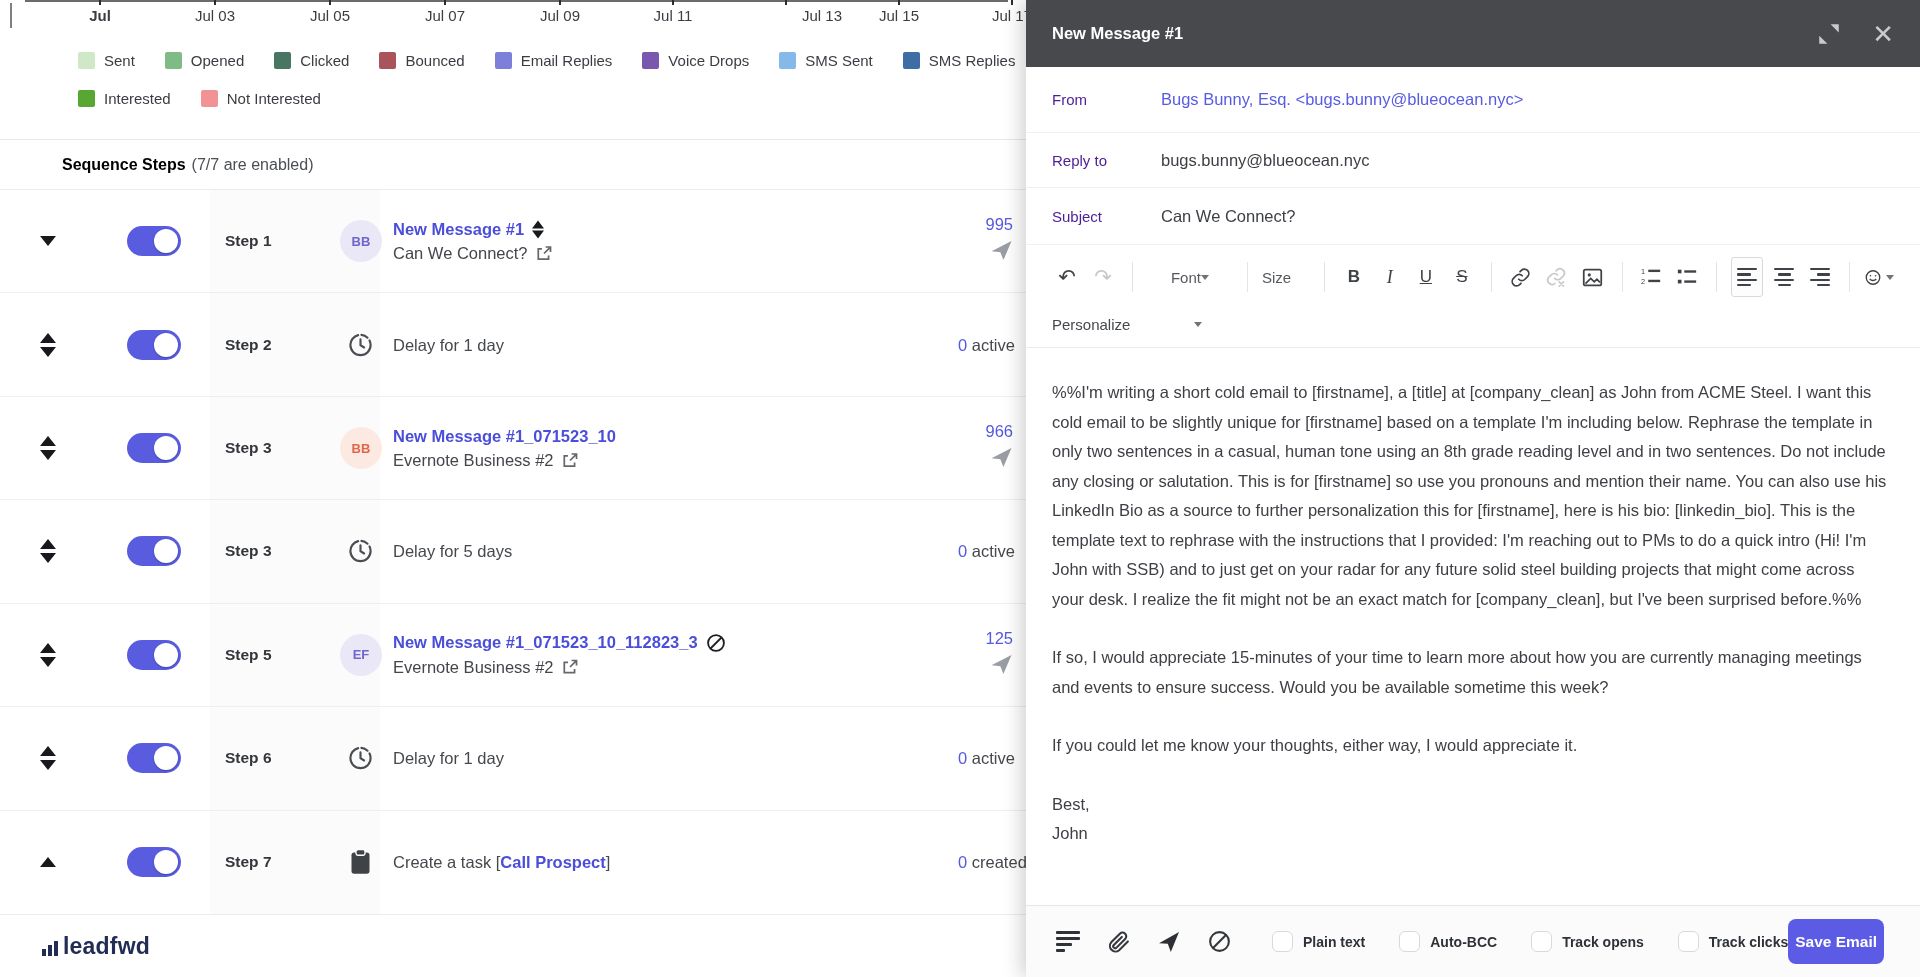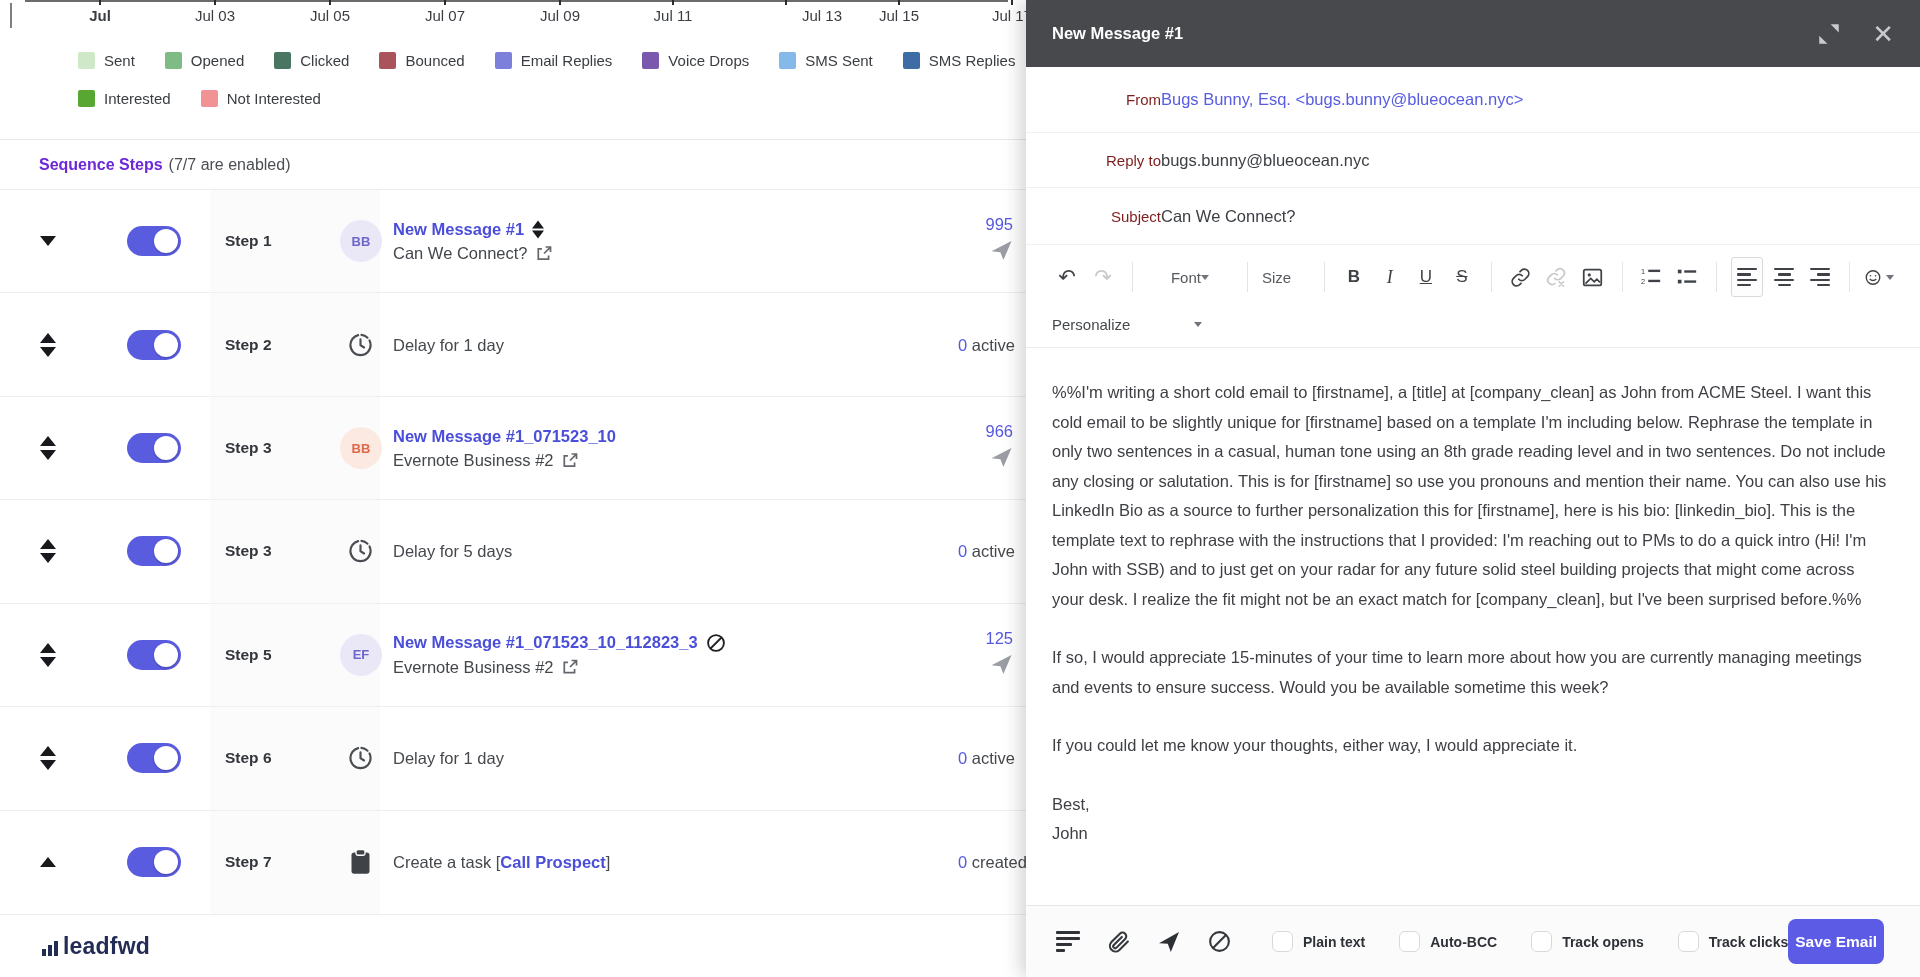--- a/index.html
+++ b/index.html
@@ -19,21 +19,21 @@
 
   .legend { position:absolute; top:30px; left:0; width:1026px; height:110px; border-bottom:1px solid #e7e7e8; }
   .legend-row { position:absolute; left:78px; display:flex; gap:30px; align-items:center; white-space:nowrap; }
   .legend-row.r1 { top:22px; }
   .legend-row.r2 { top:60px; }
   .legend-item { display:flex; align-items:center; gap:9px; font-size:15px; color:#3a3d42; }
   .legend-swatch { width:17px; height:17px; border-radius:2px; flex:0 0 auto; }
 
   .seq-header { position:absolute; top:140px; left:0; width:1026px; height:50px; border-bottom:1px solid #ececec;
     display:flex; align-items:center; padding-left:39px; font-size:16px; color:#4b4e53; }
-  .seq-header b { color:#6d28d9; margin-right:6px; }
+  .seq-header b { color:#000000; margin-right:6px;margin-left:23px; }
 
   .steps { position:absolute; top:190px; left:0; right:0; bottom:63px; }
   .step-row { position:relative; height:14.2857%; border-bottom:1px solid #efefef; background:#fff; }
   .step-row:last-child { border-bottom:none; }
   .step-band { position:absolute; left:210px; top:0; bottom:0; width:170px; background:#fbfbfb; }
 
   .reorder { position:absolute; left:36px; top:50%; transform:translateY(-50%); width:24px;
     display:flex; flex-direction:column; align-items:center; gap:4px; cursor:pointer; }
   .tri-up { width:0; height:0; border-left:8px solid transparent; border-right:8px solid transparent; border-bottom:10px solid #17191c; }
   .tri-down { width:0; height:0; border-left:8px solid transparent; border-right:8px solid transparent; border-top:10px solid #17191c; }
@@ -82,21 +82,21 @@
   .panel { position:absolute; top:0; left:1026px; right:0; bottom:0; background:#fff; z-index:10;
     box-shadow:-5px 0 18px rgba(0,0,0,.18); display:flex; flex-direction:column; }
   .p-header { height:67px; background:#47494c; display:flex; align-items:center; padding:0 26px; flex:0 0 auto; }
   .p-title { color:#fff; font-size:16.5px; font-weight:bold; }
   .p-header-actions { margin-left:auto; display:flex; align-items:center; gap:30px; }
   .icon-btn { cursor:pointer; display:flex; align-items:center; justify-content:center; }
   .close-x { color:#c9cacc; font-size:26px; line-height:1; font-family:"DejaVu Sans", sans-serif; }
 
   .p-field { display:flex; align-items:center; padding-left:26px; border-bottom:1px solid #f0f0f1; flex:0 0 auto; }
   .p-field.f0 { height:66px; } .p-field.f1 { height:55px; } .p-field.f2 { height:57px; }
-  .p-field-label { width:109px; font-size:15px; color:#7f1d1d; flex:0 0 auto;text-align:right; }
+  .p-field-label { width:109px; font-size:15px; color:#4c1d95; flex:0 0 auto; }
   .p-field-value { font-size:16.5px; color:#3c3f44; }
   .p-field-value.link { color:#585ce0; cursor:pointer; }
 
   .toolbar { padding:8px 26px 0 26px; border-bottom:1px solid #ececee; flex:0 0 auto; }
   .tb-row1 { height:48px; display:flex; align-items:center; gap:6px; }
   .tb-sep { width:1px; height:30px; background:#e3e4e6; margin:0 8px; }
   .tb-btn { min-width:30px; height:34px; display:flex; align-items:center; justify-content:center;
     cursor:pointer; color:#3f4247; border-radius:3px; }
   .tb-btn.disabled { color:#c6c8cb; }
   .tb-undo,.tb-redo { font-family:"DejaVu Sans", sans-serif; font-size:21px; }

